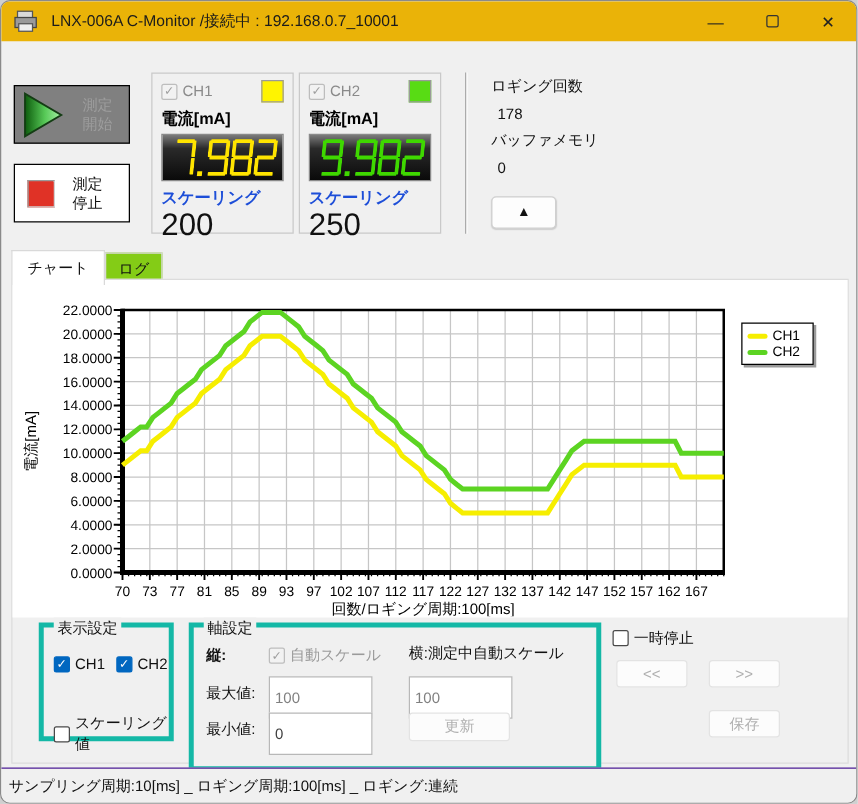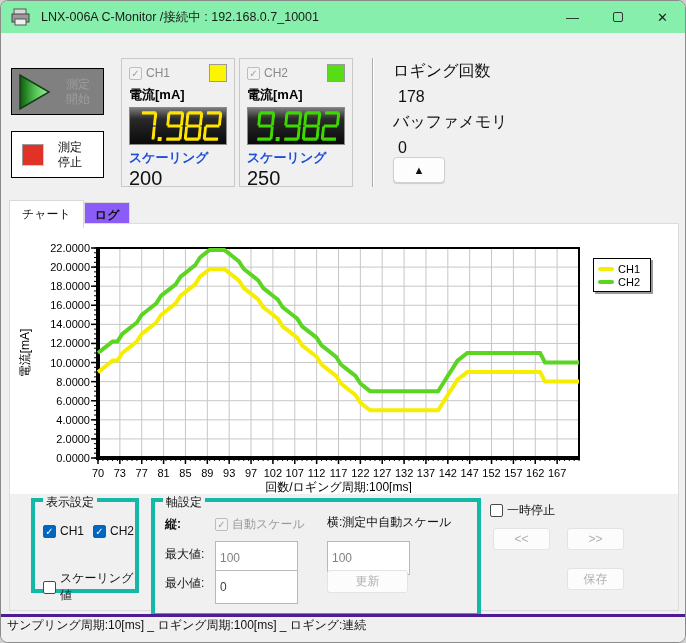--- a/index.html
+++ b/index.html
@@ -4,21 +4,21 @@
 <style>
   * { box-sizing: border-box; margin: 0; padding: 0; }
   html,body { background:#cfcfcf; }
   body { font-family: "Liberation Sans", sans-serif; }
   .window {
     position: relative; width: 686px; height: 643px;
     background:#F0F0F0; border:1px solid #8a8a8a; border-radius:8px;
     overflow:hidden;
   }
   
-  .titlebar { position:absolute; left:0; top:0; width:100%; height:32px; background:#86efac; display:flex; align-items:center; }
+  .titlebar { position:absolute; left:0; top:0; width:100%; height:32px; background:#eab308; display:flex; align-items:center; }
   .app-icon { margin-left:10px; width:20px; height:18px; }
   .title-text { margin-left:10px; font-size:12.5px; color:#1b1b1b; }
   .winbtns { position:absolute; right:0; top:0; height:32px; display:flex; }
   .winbtn { width:45px; height:32px; display:flex; align-items:center; justify-content:center; font-size:13px; color:#222; cursor:default; }
   .maxbox { width:10px; height:10px; border:1.2px solid #333; border-radius:2px; }
   
   .bigbtn { position:absolute; left:10px; width:93px; height:47px; display:flex; align-items:center; border:1.5px solid #000; }
   .start-btn { top:67px; background:#808080; }
   .stop-btn  { top:130px; background:#FFFFFF; }
   .bigbtn .txt { font-size:12px; line-height:1.25; margin-left:14px;text-align:right; }
@@ -28,57 +28,57 @@
   
   .chpanel { position:absolute; top:57px; width:114px; height:129px; border:1px solid #C9C9C9; background:#F0F0F0; padding:5px 7px; }
   .ch1 { left:120px; } .ch2 { left:238px; }
   .chhead { display:flex; align-items:center; }
   .chlabel { font-size:12px; color:#8a8a8a; margin-left:4px; flex:1; }
   .swatch { width:18px; height:18px; border:1px solid #9a9a9a; }
   .cur-label { font-size:13px; font-weight:bold; color:#000; margin-top:4px; }
   .sevenseg { margin-top:3px; height:38px; width:100%; background:linear-gradient(180deg,#7b7b7b 0%,#2a2a2a 30%,#0a0a0a 100%); border:1px solid #8a8a8a; display:flex; align-items:center; justify-content:flex-end; padding:3px 5px; gap:2px; }
   .seg-digit { transform: skewX(-6deg); }
   .scale-label { font-size:13px; font-weight:bold; color:#1d4ed8; margin-top:4px; }
-  .scale-value { font-size:20px; color:#111; margin-top:1px; line-height:1; }
+  .scale-value { font-size:25px; color:#111; margin-top:1px; line-height:1; }
   .vsep { position:absolute; left:371px; top:57px; width:1px; height:129px; background:#ABABAB; box-shadow:1px 0 0 #fff; }
-  .loginfo { position:absolute; left:392px; top:60px; font-size:16px; color:#111; }
+  .loginfo { position:absolute; left:392px; top:60px; font-size:12px; color:#111; }
   .loginfo .lbl { margin-top:0; }
   .loginfo .val { margin:6px 0 6px 5px; }
   .expand-btn { position:absolute; left:392px; top:156px; width:52px; height:26px; background:#FDFDFD; border:1px solid #D0D0D0; border-radius:4px; box-shadow:0 1px 1px rgba(0,0,0,.15); font-size:11px; color:#111; display:flex; align-items:center; justify-content:center; }
   
   .cb { width:13px; height:13px; border-radius:2px; display:inline-flex; align-items:center; justify-content:center; font-size:10px; flex:none; }
   .cb-dis { background:#F2F2F2; border:1px solid #BDBDBD; color:#9E9E9E; }
   .cb-blue { background:#0067C0; border:1px solid #0067C0; color:#fff; }
   .cb-un { background:#fff; border:1px solid #494949; color:transparent; }
   .cb::after { content:"✓"; }
   .cb-un::after { content:""; }
   
   .tabstrip { position:absolute; left:8px; top:199px; display:flex; align-items:flex-end; }
   .tab { font-size:12px; color:#111; padding:4px 10px 4px 10px; border:1px solid #D9D9D9; border-bottom:none; }
   .tab.active { background:#FFFFFF; position:relative; z-index:2; padding:5px 12px; }
-  .tab.inactive { background:#8b5cf6;font-weight:bold; }
+  .tab.inactive { background:#84cc16; }
   .tabpanel { position:absolute; left:8px; top:222px; width:670px; height:388px; border:1px solid #DCDCDC; background:#F0F0F0; }
   
   .chartarea { position:absolute; left:9px; top:223px; width:668px; height:270px; background:#FFFFFF; }
   .chartsvg { position:absolute; left:5px; top:7px; }
   .legend { position:absolute; left:583px; top:34px; width:58px; background:#fff; border:1px solid #000; box-shadow:2px 2px 0 #9a9a9a; padding:3px 4px; }
   .legend-row { display:flex; align-items:center; gap:4px; height:13px; }
   .legend-dash { width:16px; height:4px; border-radius:2px; }
   .legend-label { font-size:11px; color:#000; }
   
   .groupbox { position:absolute; border:4px solid #14b8a6; background:#F0F0F0; }
   .groupbox > .gb-title { position:absolute; top:-8px; left:8px; background:#F0F0F0; font-size:12px; color:#111; padding:0 3px; }
   .disp-group { left:30px; top:497px; width:108px; height:95px; }
   .axis-group { left:150px; top:497px; width:330px; height:119px; }
   .cbrow { position:absolute; display:flex; align-items:center; gap:4px; font-size:12px; color:#111; }
   .lbl12 { position:absolute; font-size:12px; color:#111; }
   .tbox { position:absolute; height:22px; border:1px solid #B8B8B8; background:#fff; font-size:12px; font-family:"Liberation Sans",sans-serif; padding:16px 4px; }
   .btn-dis { position:absolute; background:#FCFCFC; border:1px solid #E3E3E3; border-radius:3px; color:#B0B0B0; font-size:12px; display:flex; align-items:center; justify-content:center; }
   
-  .statusbar { position:absolute; left:0; top:613px; width:100%; height:30px; background:#F0F0F0; border-top:3px solid #4c1d95; display:flex; align-items:flex-start; }
+  .statusbar { position:absolute; left:0; top:613px; width:100%; height:30px; background:#F0F0F0; border-top:1px solid #4c1d95; display:flex; align-items:center; }
   .statusbar span { margin-left:6px; font-size:12px; color:#111; }
 </style>
 </head>
 <body>
 
 <div class="window">
 
   <div class="titlebar">
     <svg class="app-icon" viewBox="0 0 20 18">
       <rect x="3" y="1" width="12" height="6" fill="#d9d9d9" stroke="#555" stroke-width="1"></rect>

